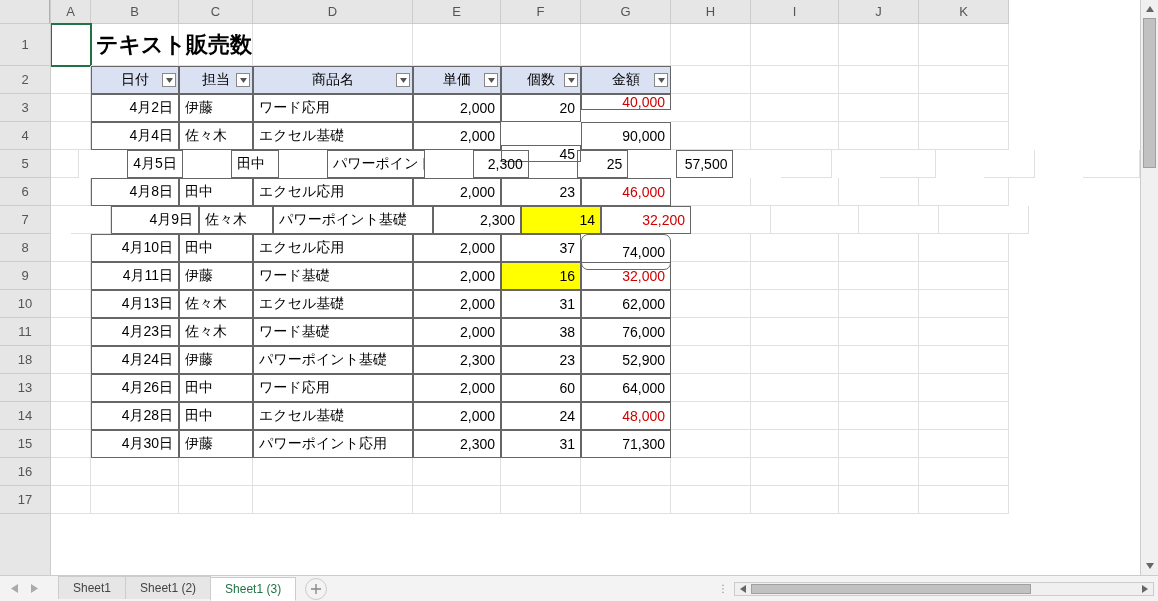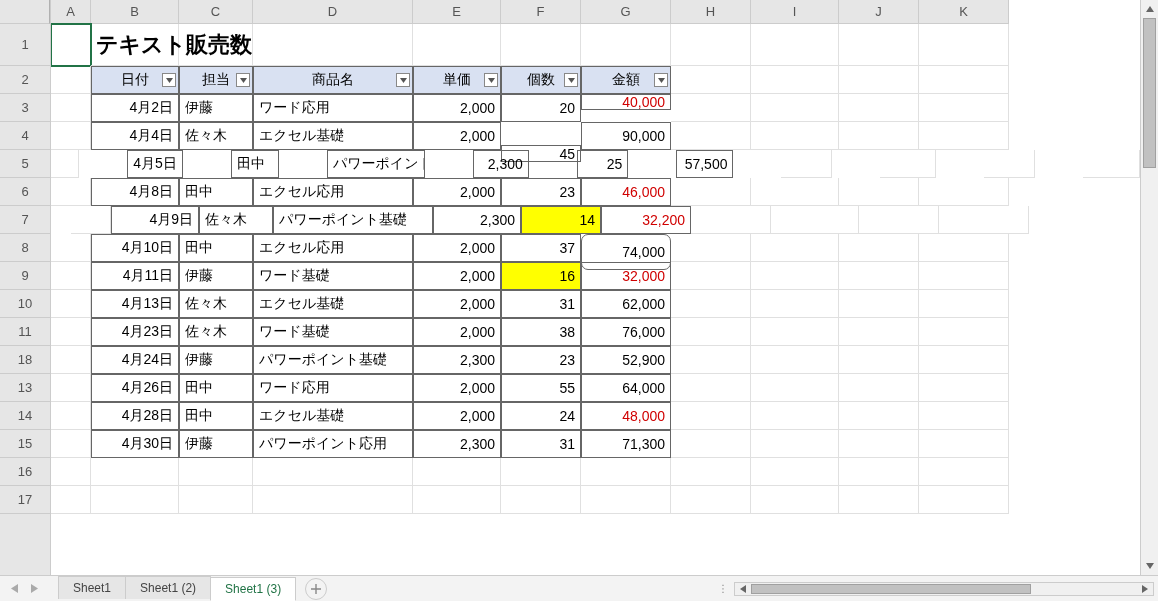--- a/index.html
+++ b/index.html
@@ -296,21 +296,21 @@
             <div class="cell" style="width: 88px; height: 28px;"></div>
             <div class="cell" style="width: 80px; height: 28px;"></div>
             <div class="cell" style="width: 90px; height: 28px;"></div>
           </div>
           <div class="row" style="height: 28px;">
             <div class="cell" style="width: 40px; height: 28px;"></div>
             <div class="cell tbl-cell right" style="width: 88px; height: 28px;">4月26日</div>
             <div class="cell tbl-cell left" style="width: 74px; height: 28px;">田中</div>
             <div class="cell tbl-cell left" style="width: 160px; height: 28px;">ワード応用</div>
             <div class="cell tbl-cell right" style="width: 88px; height: 28px;">2,000</div>
-            <div class="cell tbl-cell right" style="width: 80px; height: 28px;">55</div>
+            <div class="cell tbl-cell right" style="width: 80px; height: 28px;">60</div>
             <div class="cell tbl-cell right" style="width: 90px; height: 28px;">64,000</div>
             <div class="cell" style="width: 80px; height: 28px;"></div>
             <div class="cell" style="width: 88px; height: 28px;"></div>
             <div class="cell" style="width: 80px; height: 28px;"></div>
             <div class="cell" style="width: 90px; height: 28px;"></div>
           </div>
           <div class="row" style="height: 28px;">
             <div class="cell" style="width: 40px; height: 28px;"></div>
             <div class="cell tbl-cell right" style="width: 88px; height: 28px;">4月28日</div>
             <div class="cell tbl-cell left" style="width: 74px; height: 28px;">田中</div>

